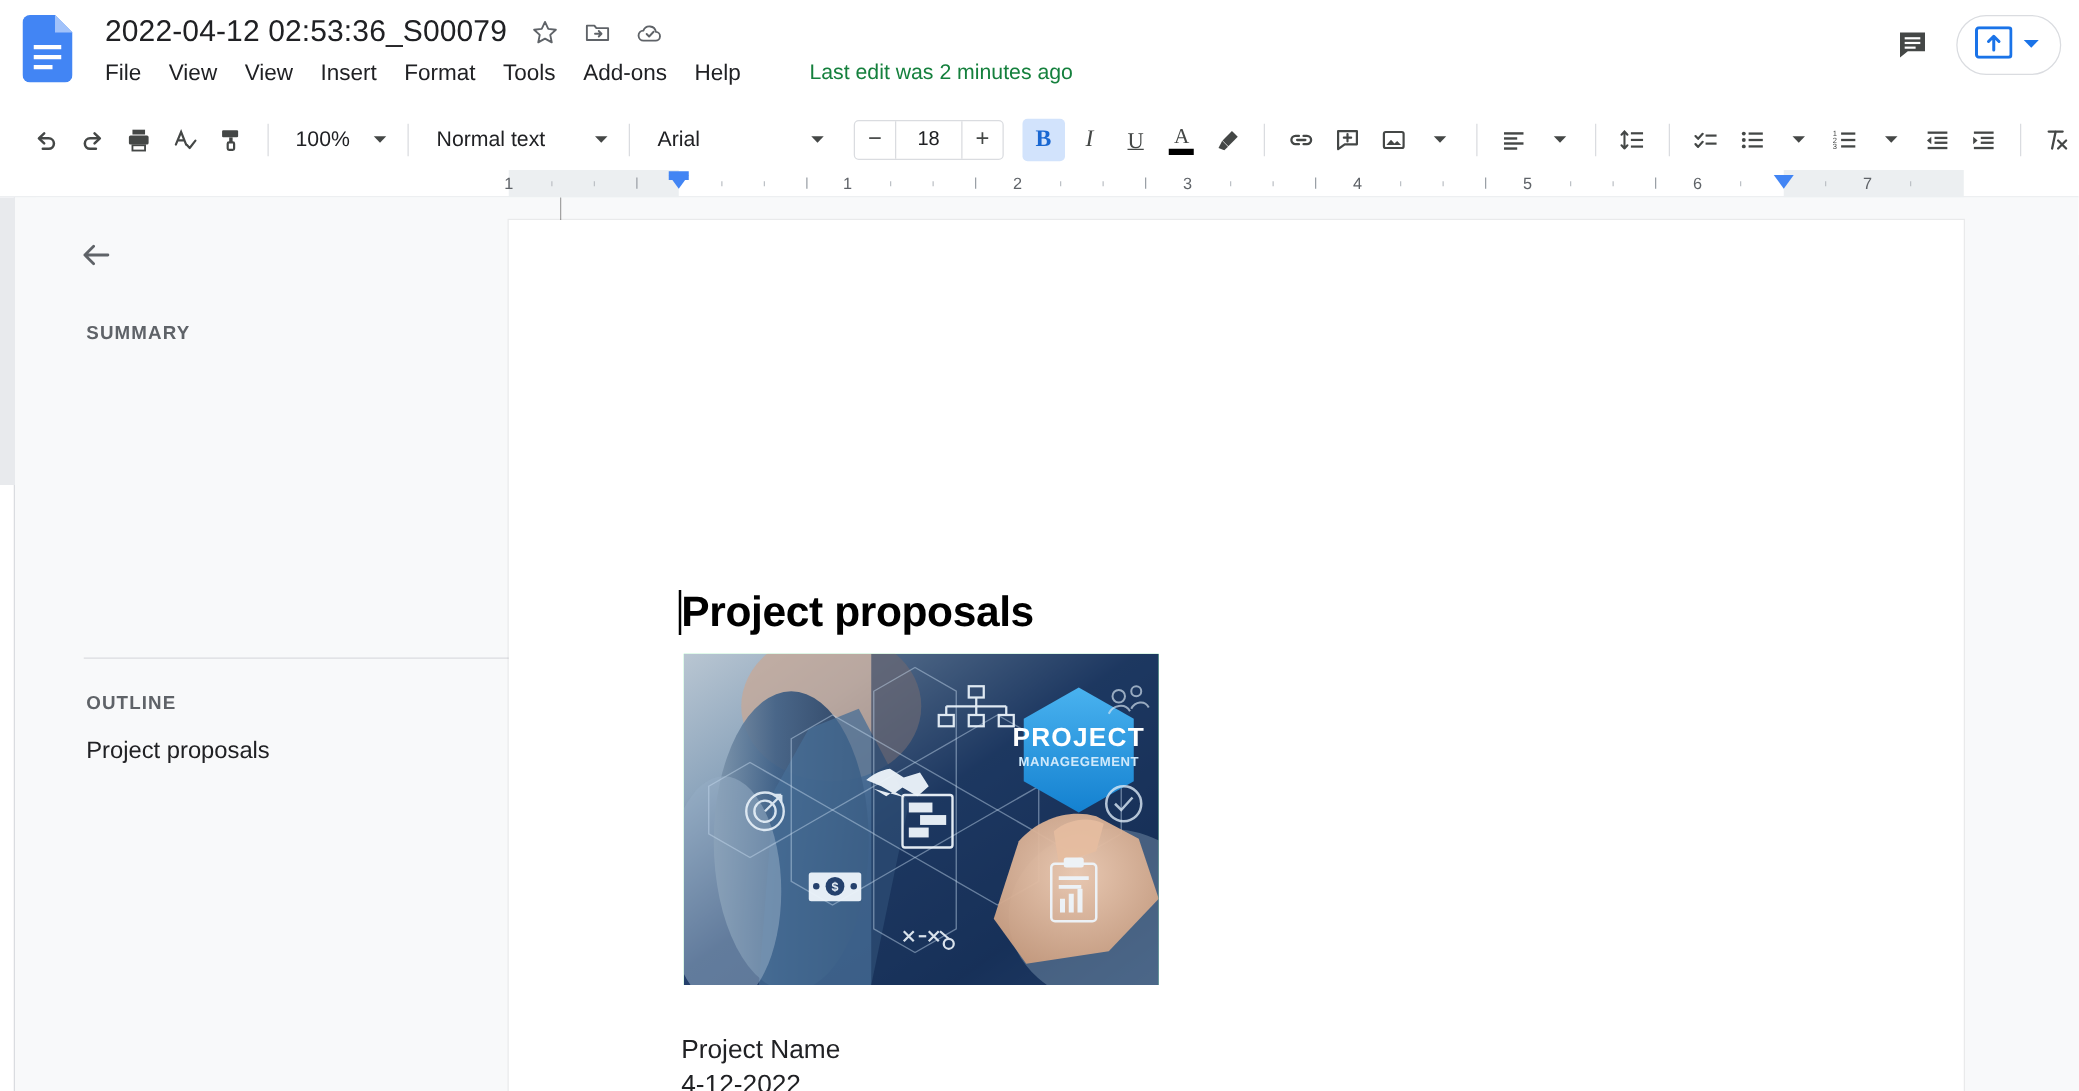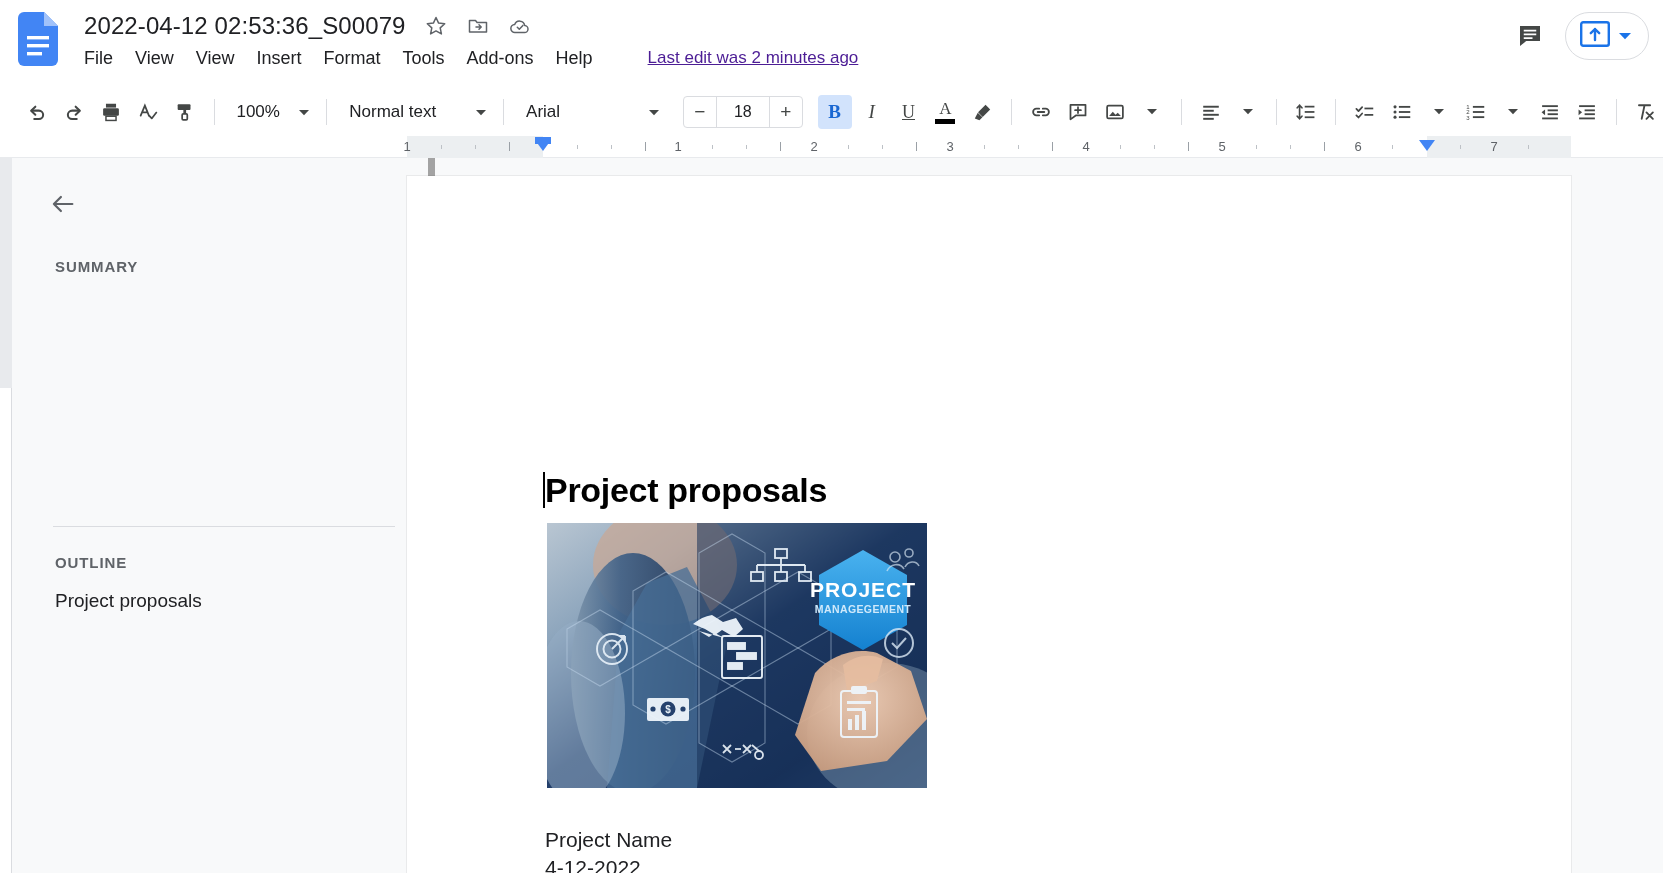--- a/index.html
+++ b/index.html
@@ -37,22 +37,22 @@
   .menu-row {
     position: absolute; left: 84px; top: 44px;
     display: flex; align-items: center; height: 28px;
   }
   .menu-item {
     font-size: 18px; color: #202124; padding: 0 11px;
     cursor: pointer; white-space: nowrap;
   }
   .menu-item:first-child { padding-left: 0; }
   .last-edit {
-    font-size: 17px; color: #4c1d95; margin-left: 44px;
-    text-decoration: underline; cursor: pointer; white-space: nowrap;
+    font-size: 17px; color: #15803d; margin-left: 44px;
+    cursor: pointer; white-space: nowrap;
   }
 
   .hdr-right {
     position: absolute; right: 14px; top: 8px;
     display: flex; align-items: center; gap: 18px; height: 56px;
   }
   .comment-btn { width: 34px; height: 34px; cursor: pointer; display:flex;align-items:center;justify-content:center;}
   .share-pill {
     display: flex; align-items: center; gap: 8px;
     border: 1px solid #dadce0; border-radius: 28px;
@@ -132,22 +132,22 @@
     position: absolute; top: 158px; left: 0; width: 1663px; height: 715px;
     background: #f8f9fa;
   }
   .edge-strip {
     position:absolute; left:0; top:0; width:12px; height:715px;
     background: #fff; border-right: 1px solid #dadce0;
   }
   .edge-shade { position:absolute; left:0; top:0; width:12px; height:230px; background:#e8eaed;}
 
   .outline-pane {
-    position: absolute; left: 15px; top: 0; width: 420px; height: 715px;
-    background: #f8f9fa; border-right: 7px solid #a3a3a3;
+    position: absolute; left: 29px; top: 0; width: 420px; height: 715px;
+    background: #f8f9fa; border-right: 1px solid #a3a3a3;
     padding: 0;
   }
   .back-arrow {
     position:absolute; left: 28px; top: 26px; width: 40px; height: 40px;
     display:flex; align-items:center; justify-content:center; cursor:pointer;
     border-radius: 50%;
   }
   .section-label {
     position:absolute; left: 40px; font-size: 15px; color: #5f6368;
     letter-spacing: .9px; font-weight: 600;

